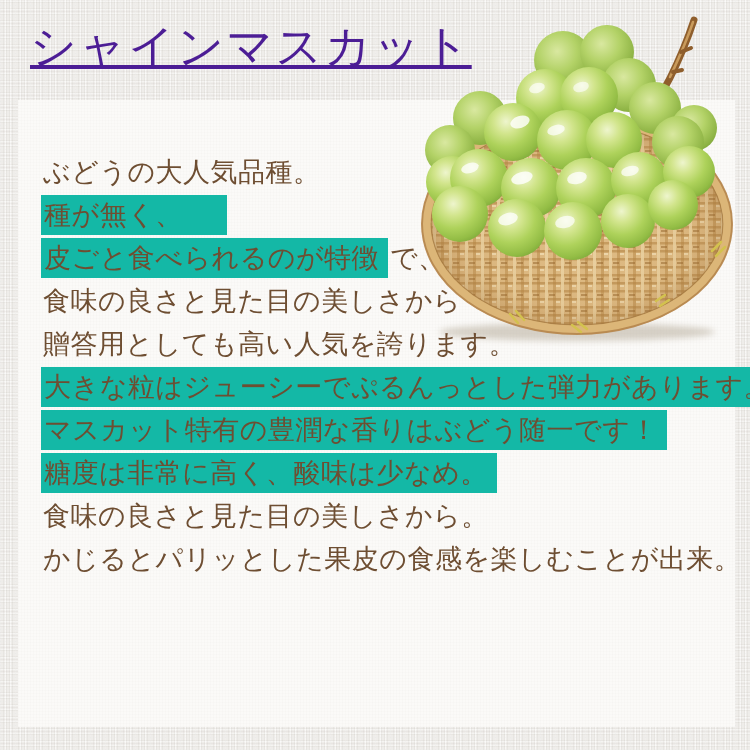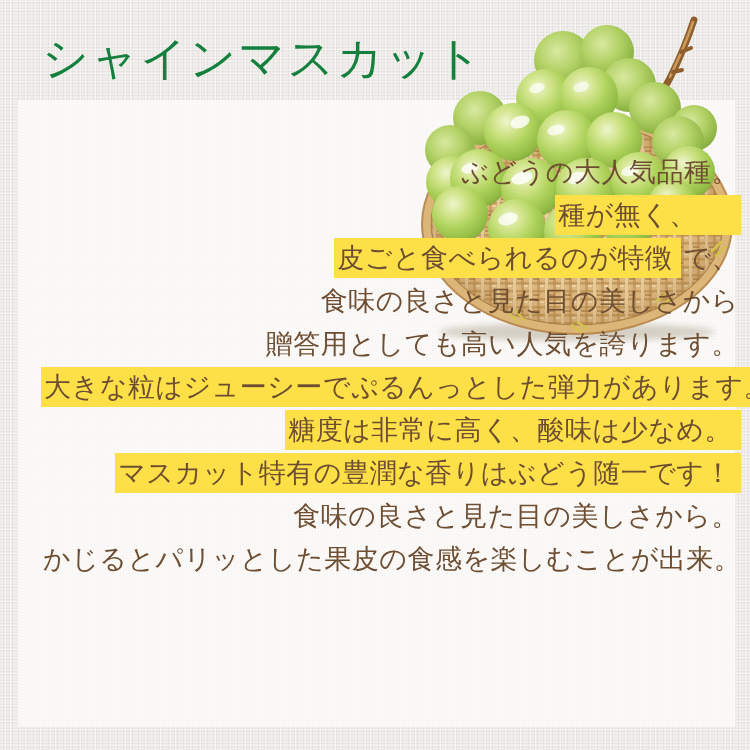--- a/index.html
+++ b/index.html
@@ -23,49 +23,49 @@
     left: 18px; top: 100px;
     width: 717px; height: 627px;
     background-color: #fbfaf8;
     background-image:
       repeating-linear-gradient(90deg, rgba(140,132,118,0.025) 0 1px, rgba(255,255,255,0) 1px 3px),
       repeating-linear-gradient(0deg, rgba(140,132,118,0.02) 0 1px, rgba(255,255,255,0) 1px 3px);
   }
   .title {
     position: absolute;
     left: 30px; top: 16px;
-    margin: 12px;
+    margin: 0;
     font-size: 46px;
     font-weight: normal;
     letter-spacing: 2px;
-    color: #15803d;
+    color: #4c1d95;
     white-space: nowrap;
+    text-decoration: underline;
   }
   .photo {
     position: absolute;
     left: 400px; top: 0;
     width: 350px; height: 352px;
   }
   .body-text {
     position: absolute;
     left: 41px; top: 150px;
     width: 700px;
     font-size: 27px;
     letter-spacing: 0.5px;
     color: #6e4e32;
     white-space: nowrap;
-    text-align: right;
   }
   .line {
     height: 43px;
     line-height: 43px;
   }
   .line span { padding: 0 2px; }
   .line mark {
-    background-color: #fde047;
+    background-color: #14b8a6;
     color: inherit;
     padding: 4px 9px 5px 3px;
   }
   
   .line:nth-child(2) mark { padding-right: 44px; }
 </style>
 </head>
 <body>
 
 <div class="panel"></div>
@@ -173,17 +173,17 @@
   </g>
 </svg>
 
 <div class="body-text">
     <div class="line"><span>ぶどうの大人気品種。</span></div>
     <div class="line"><mark>種が無く、</mark></div>
     <div class="line"><mark>皮ごと食べられるのが特徴</mark><span>で、</span></div>
     <div class="line"><span>食味の良さと見た目の美しさから</span></div>
     <div class="line"><span>贈答用としても高い人気を誇ります。</span></div>
     <div class="line"><mark>大きな粒はジューシーでぷるんっとした弾力があります。</mark></div>
+    <div class="line"><mark>マスカット特有の豊潤な香りはぶどう随一です！</mark></div>
     <div class="line"><mark>糖度は非常に高く、酸味は少なめ。</mark></div>
-    <div class="line"><mark>マスカット特有の豊潤な香りはぶどう随一です！</mark></div>
     <div class="line"><span>食味の良さと見た目の美しさから。</span></div>
     <div class="line"><span>かじるとパリッとした果皮の食感を楽しむことが出来。</span></div>
   </div>
 
 </body></html>

